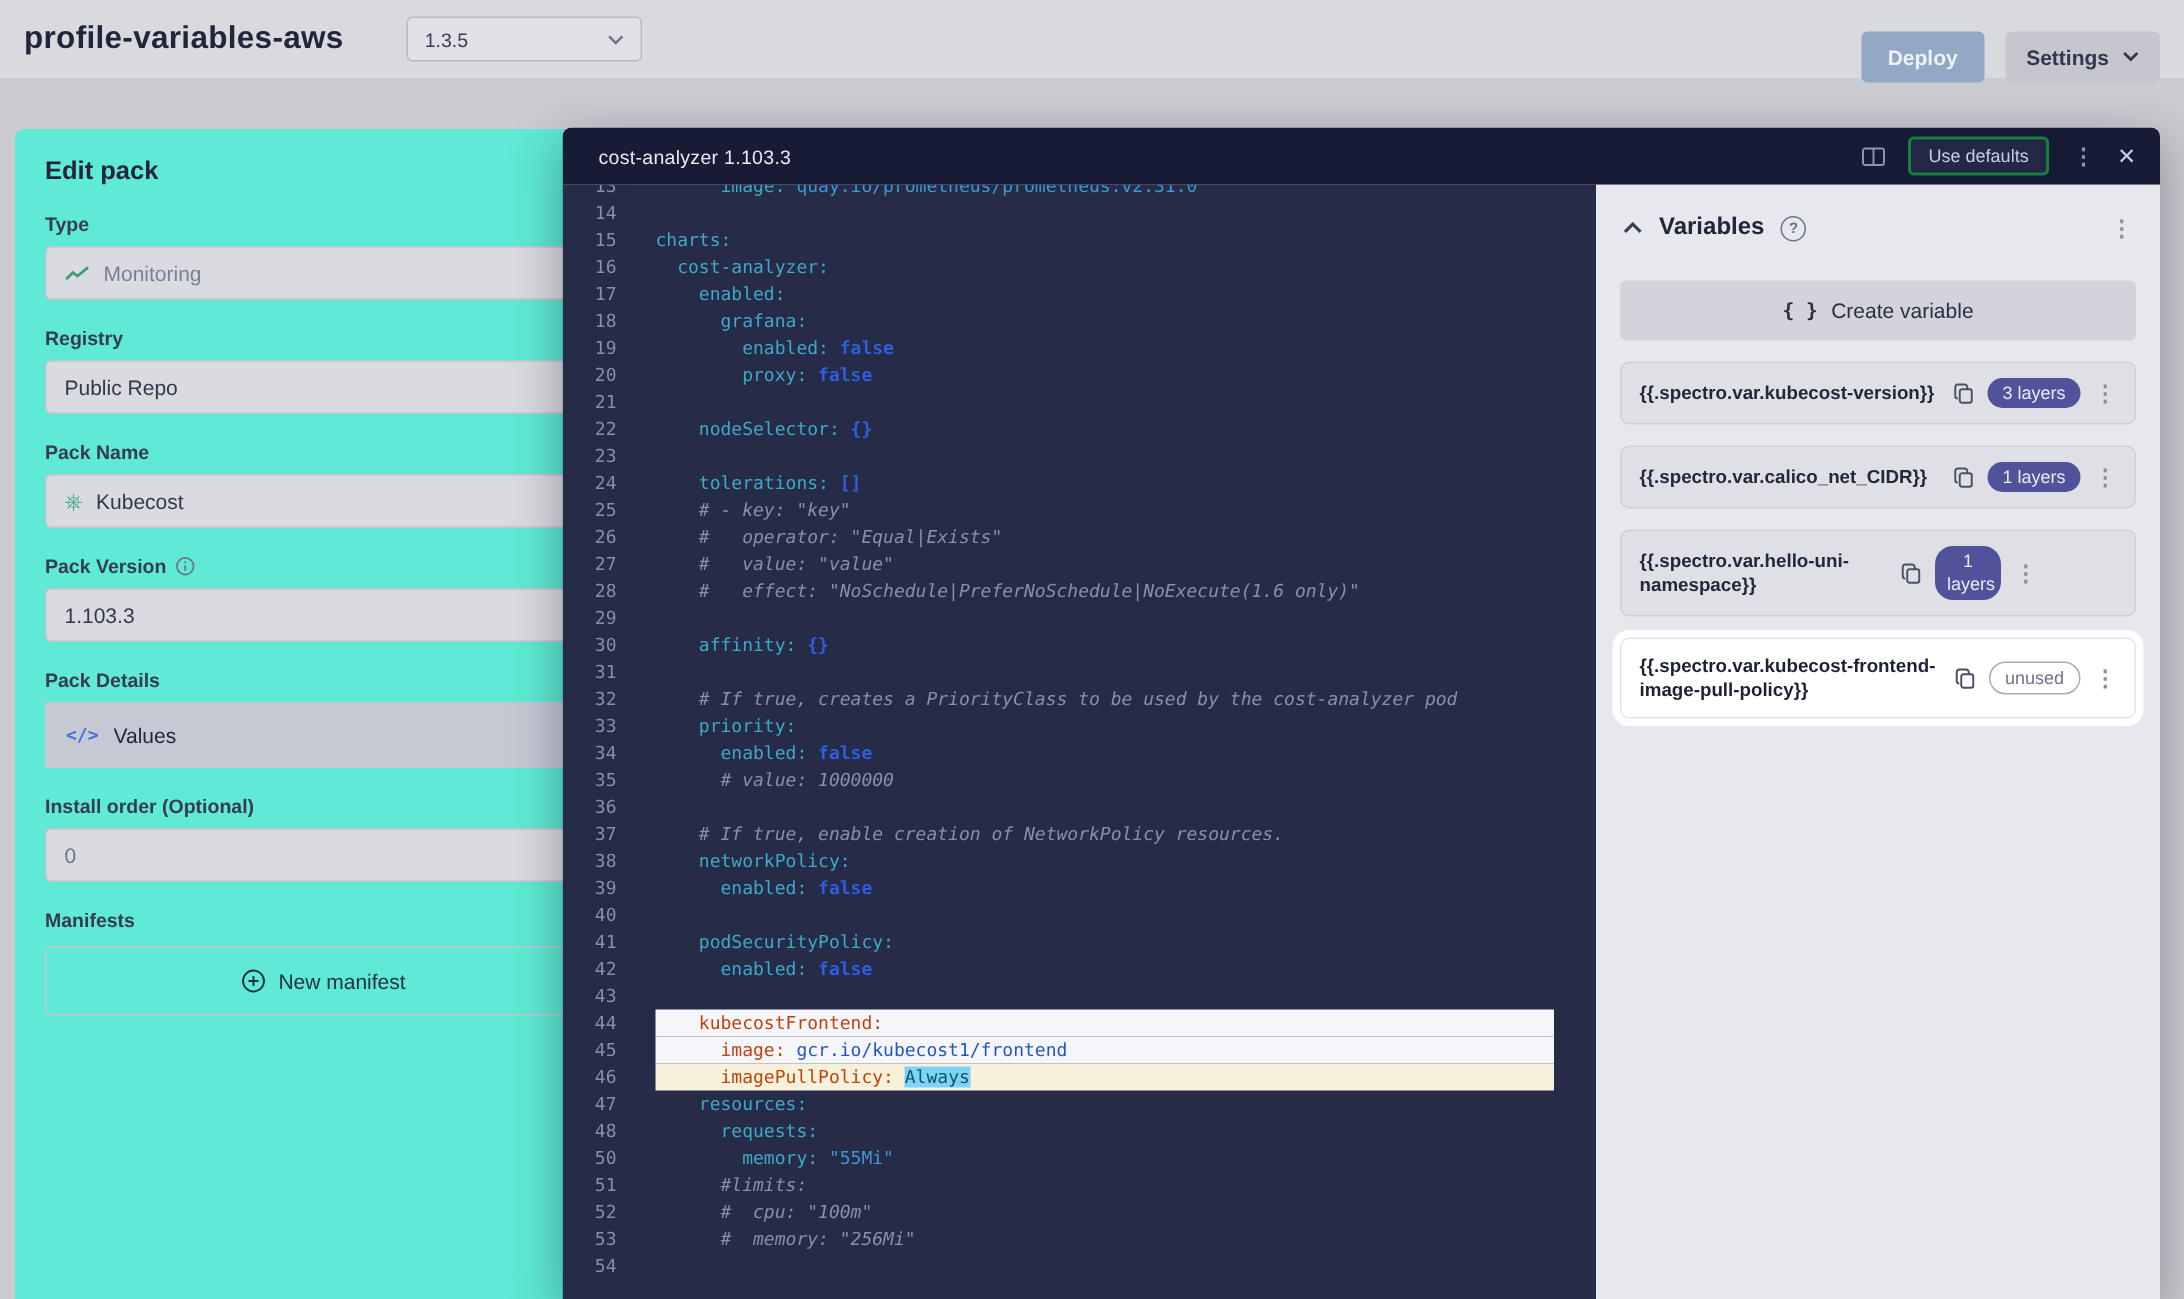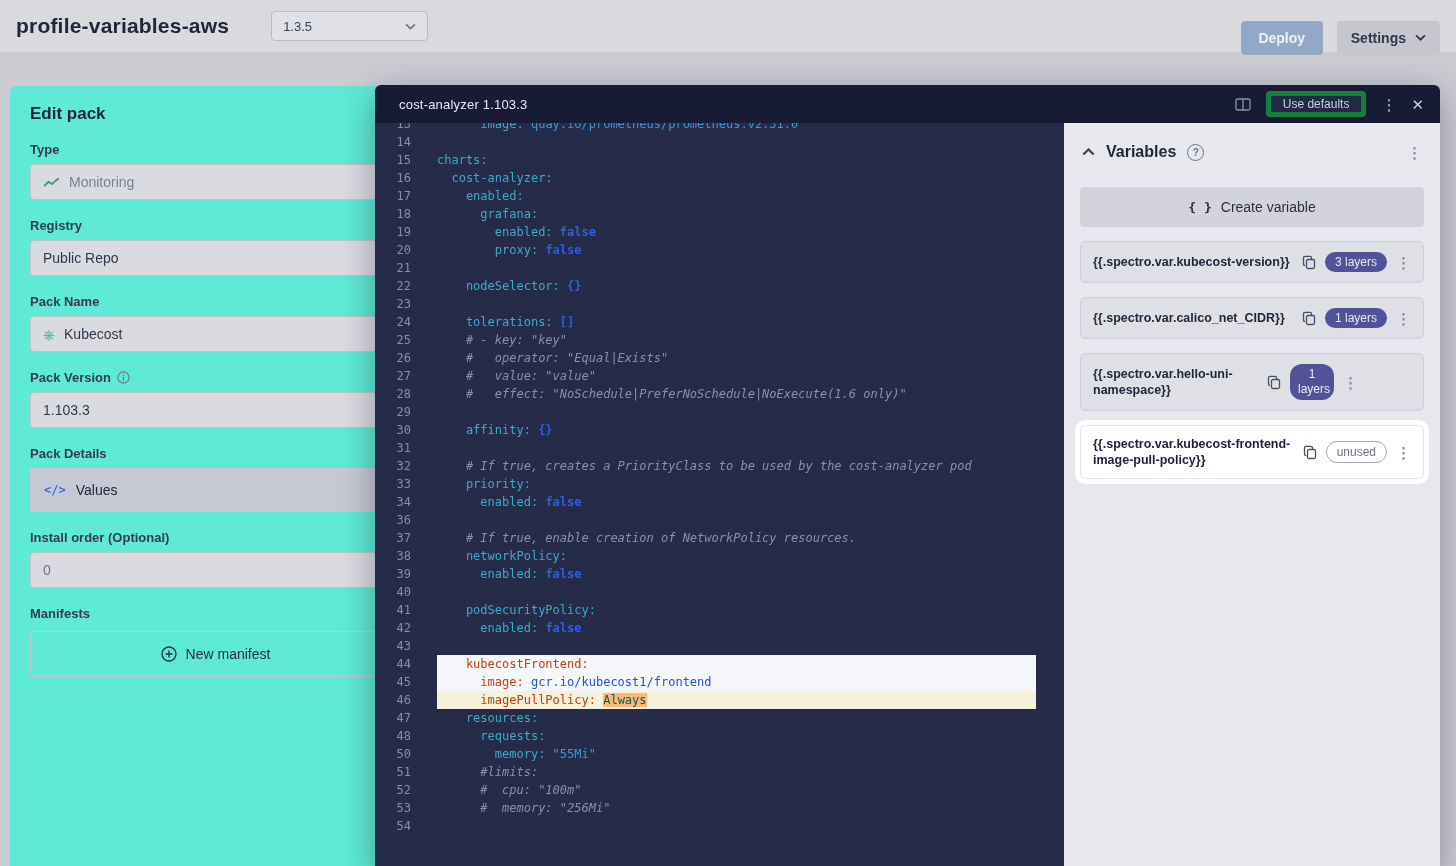--- a/index.html
+++ b/index.html
@@ -66,21 +66,21 @@
     display:flex; flex-direction:column; border-radius:6px 6px 0 0; overflow:hidden;
     box-shadow:0 10px 34px rgba(10,12,30,.35);
   }
   .modal-header {
     height:38px; flex:0 0 38px; background:#171b33; display:flex; align-items:center;
     padding:0 16px 0 24px; gap:15px; z-index:3; position:relative;
   }
   .modal-title { color:#e8eaf4; font-size:13px; letter-spacing:.2px; }
   .mh-right { margin-left:auto; display:flex; align-items:center; gap:15px; }
   .use-defaults {
-    height:26px; padding:0 12px; background:#232847; border:5px solid #15803d;
+    height:26px; padding:0 12px; background:#232847; border:2px solid #15803d;
     border-radius:4px; color:#c9cde6; font-size:12px; font-family:inherit;
   }
   .kebab { color:#8a8fa3; font-size:15px; font-weight:bold; line-height:1; cursor:pointer; letter-spacing:0; }
   .kebab.light { color:#8d93b0; }
   .close-x { color:#c9cde6; font-size:15px; cursor:pointer; line-height:1; }
 
   .modal-body { flex:1; display:flex; min-height:0; }
 
   
   .code-pane { flex:1; background:#262b47; overflow:hidden; }
@@ -94,21 +94,21 @@
   .tok-key { color:#3fa9c9; }
   .tok-val { color:#2e5ee0; font-weight:bold; }
   .tok-str { color:#3e97d4; }
   .tok-com { color:#8b90a6; font-style:italic; }
   .tok-pln { color:#c2c6dc; }
   .code-line.hl .lc { background:#f5f6fa; color:#3a3e52; }
   .code-line.hl-line .lc { background:#f6f1da; }
   .code-line.hl .tok-key { color:#c2410c; }
   .code-line.hl .tok-str { color:#2553c8; }
   .code-line.hl .tok-pln { color:#3a3e52; }
-  .tok-sel { background:#fdba74; color:#0e585c; }
+  .tok-sel { background:#7dd3fc; color:#0e585c; }
 
   
   .vars-pane { flex:0 0 376px; background:#e7e8ed; padding:14px 16px; overflow:hidden; }
   .vars-header { display:flex; align-items:center; gap:11px; padding:6px 2px 10px; }
   .vars-title { font-size:16px; font-weight:bold; color:#23263a; }
   .help-circle {
     width:17px; height:17px; border:1.4px solid #6e7389; border-radius:50%;
     display:flex; align-items:center; justify-content:center; font-size:10px; font-weight:bold; color:#6e7389;
   }
   .vh-kebab { margin-left:auto; }
@@ -350,20 +350,24 @@
             <span class="ln">32</span>
             <span class="lc"><span class="tok-com">    # If true, creates a PriorityClass to be used by the cost-analyzer pod</span></span>
           </div>
           <div class="code-line">
             <span class="ln">33</span>
             <span class="lc"><span class="tok-key">    priority:</span></span>
           </div>
           <div class="code-line">
             <span class="ln">34</span>
             <span class="lc"><span class="tok-key">      enabled:</span><span class="tok-val"> false</span></span>
+          </div>
+          <div class="code-line">
+            <span class="ln">35</span>
+            <span class="lc"><span class="tok-com">      # value: 1000000</span></span>
           </div>
           <div class="code-line">
             <span class="ln">36</span>
             <span class="lc"></span>
           </div>
           <div class="code-line">
             <span class="ln">37</span>
             <span class="lc"><span class="tok-com">    # If true, enable creation of NetworkPolicy resources.</span></span>
           </div>
           <div class="code-line">

